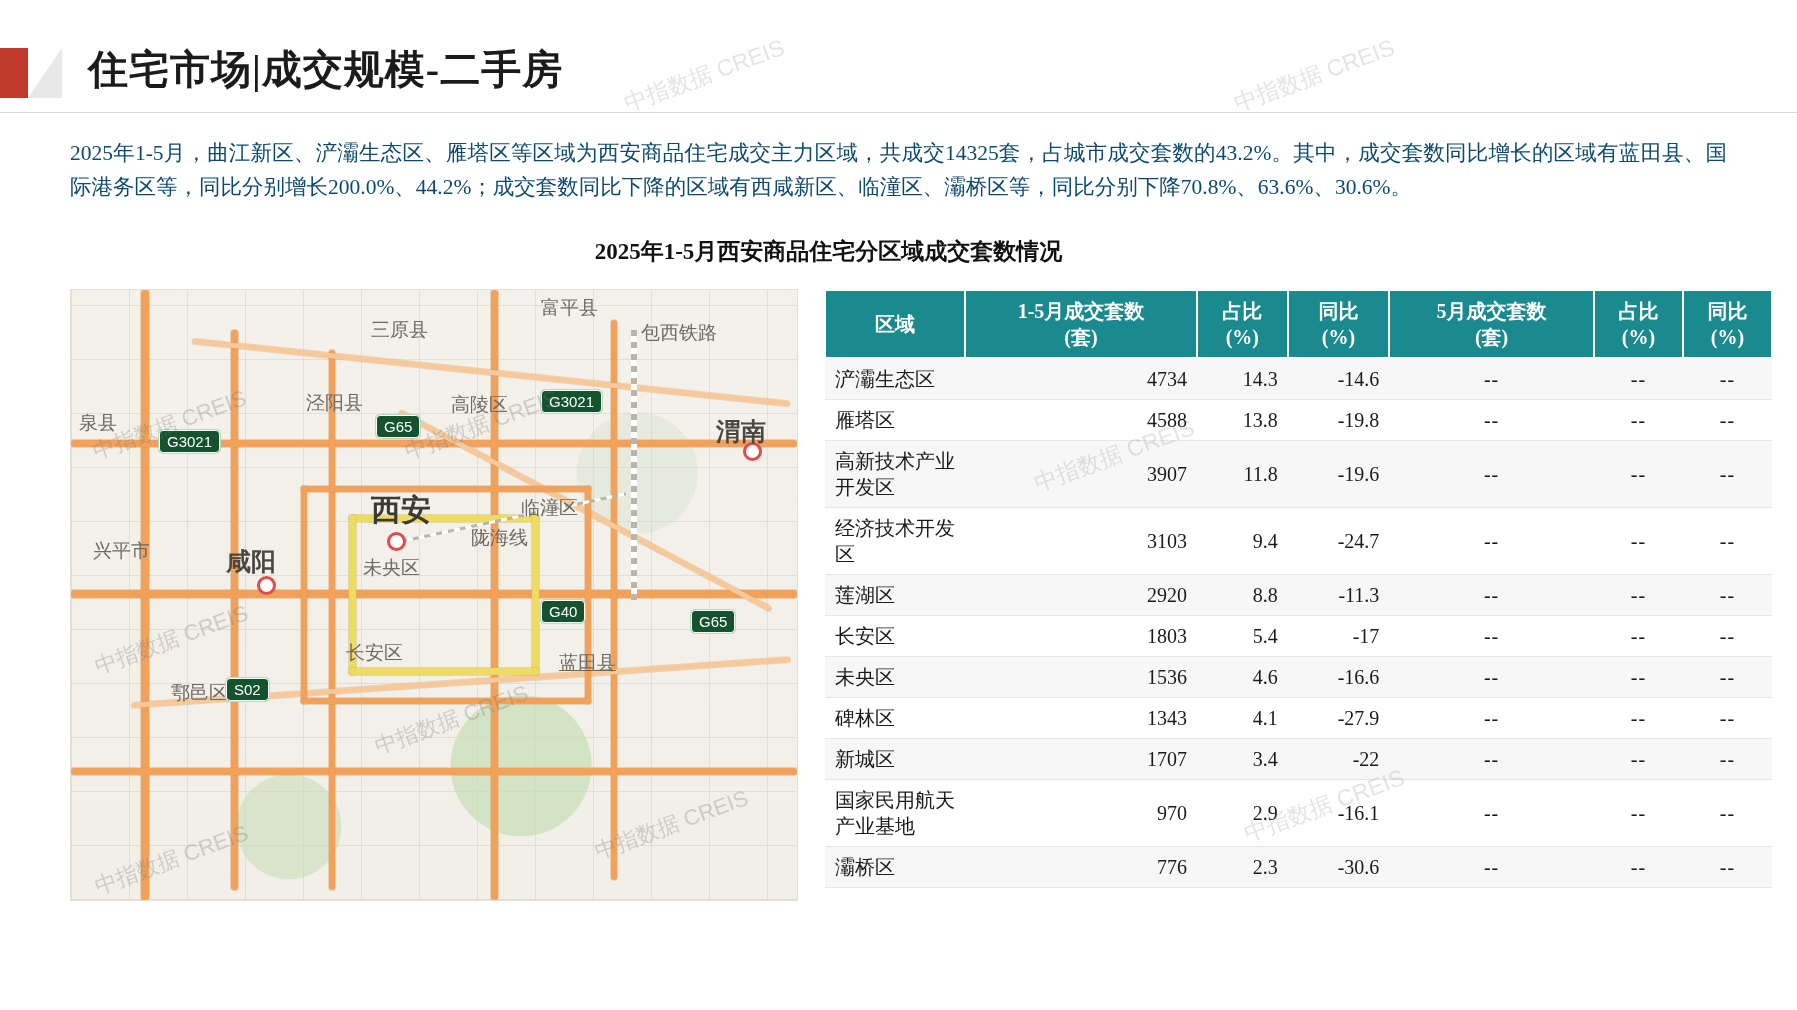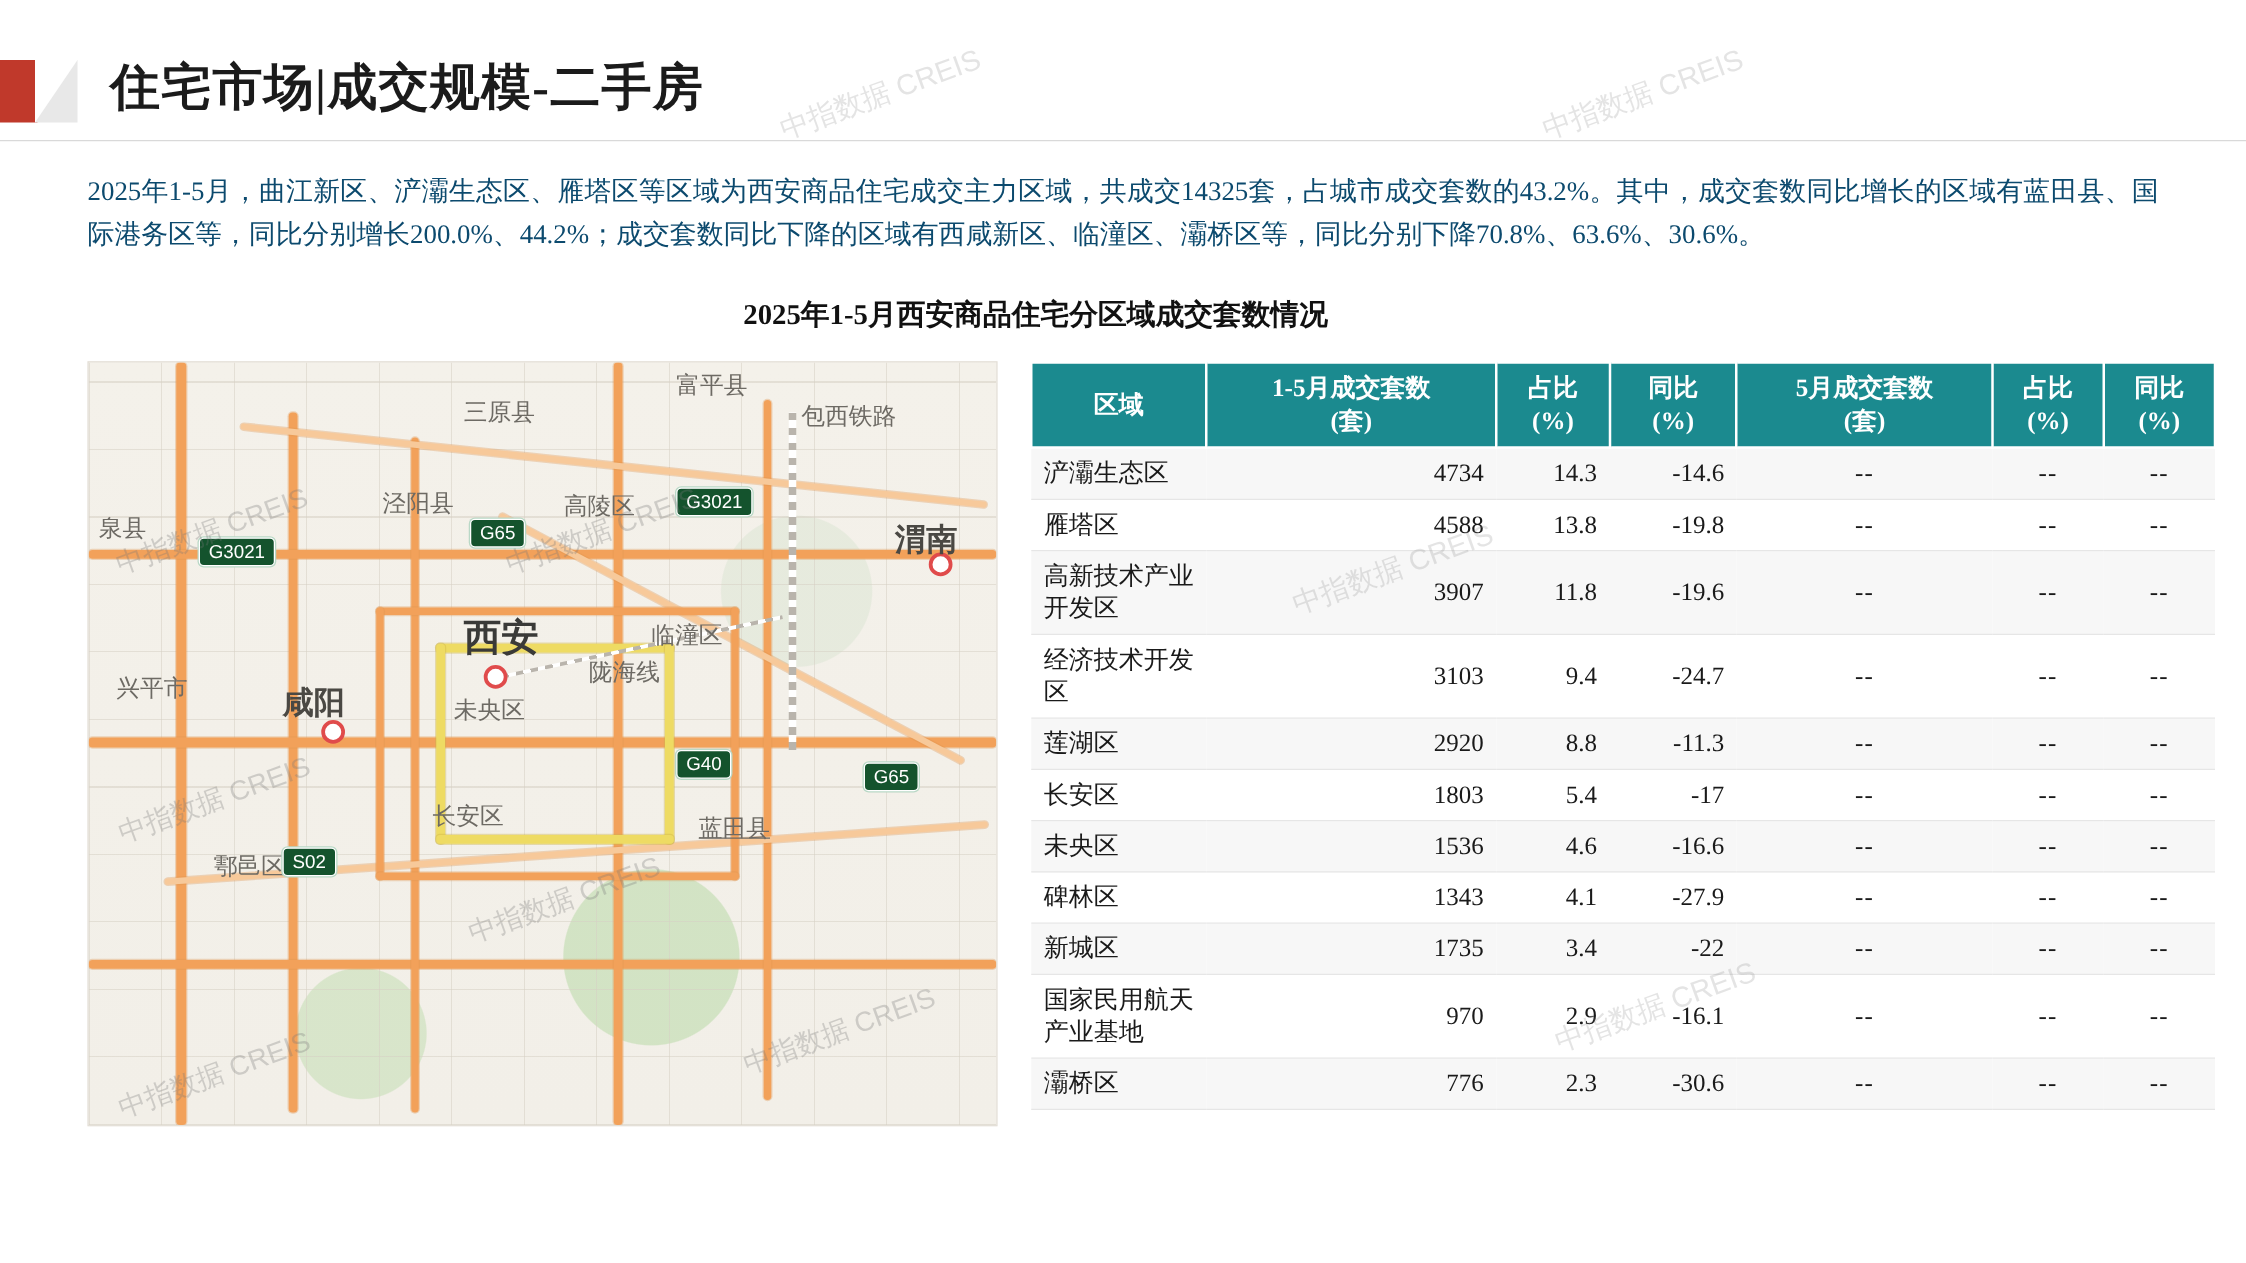--- a/index.html
+++ b/index.html
@@ -408,21 +408,21 @@
             <td class="region">碑林区</td>
             <td class="num">1343</td>
             <td class="num">4.1</td>
             <td class="num">-27.9</td>
             <td class="dash">--</td>
             <td class="dash">--</td>
             <td class="dash">--</td>
           </tr>
           <tr>
             <td class="region">新城区</td>
-            <td class="num">1735</td>
+            <td class="num">1707</td>
             <td class="num">3.4</td>
             <td class="num">-22</td>
             <td class="dash">--</td>
             <td class="dash">--</td>
             <td class="dash">--</td>
           </tr>
           <tr>
             <td class="region">国家民用航天产业基地</td>
             <td class="num">970</td>
             <td class="num">2.9</td>

